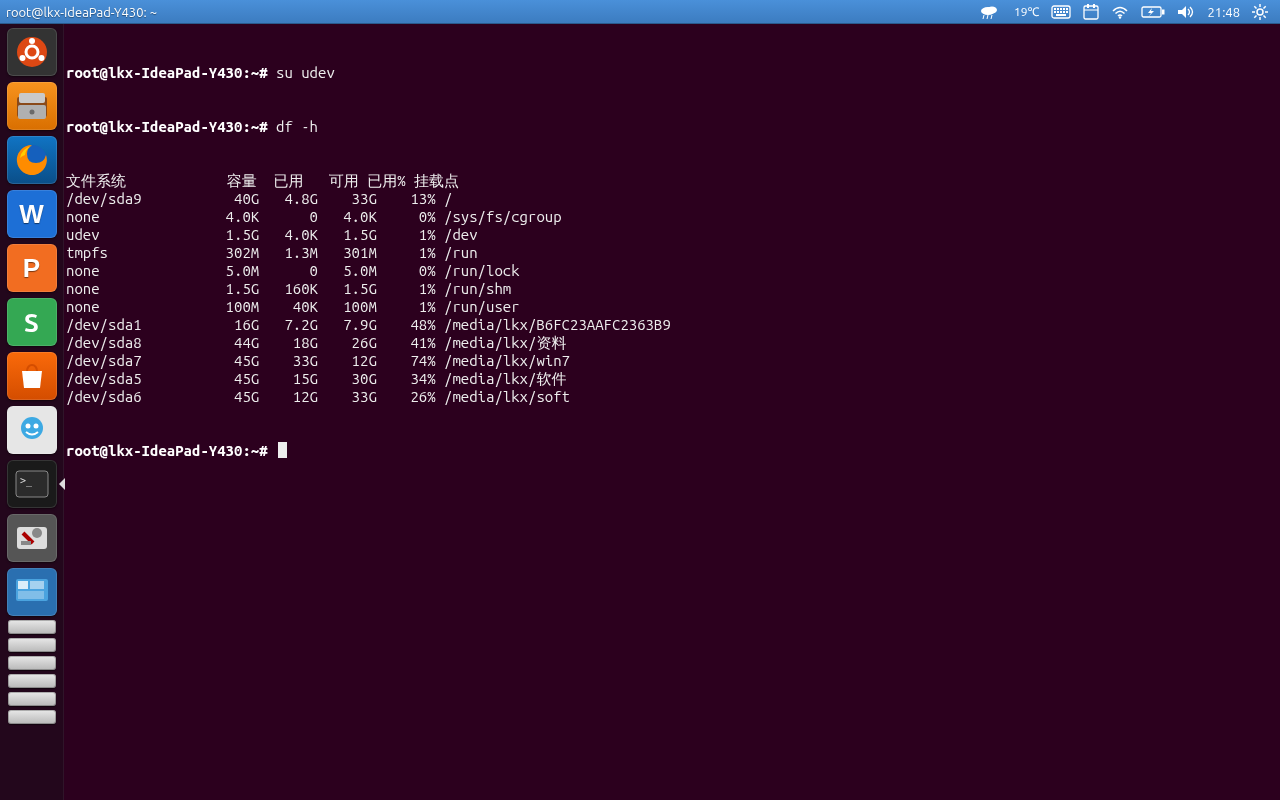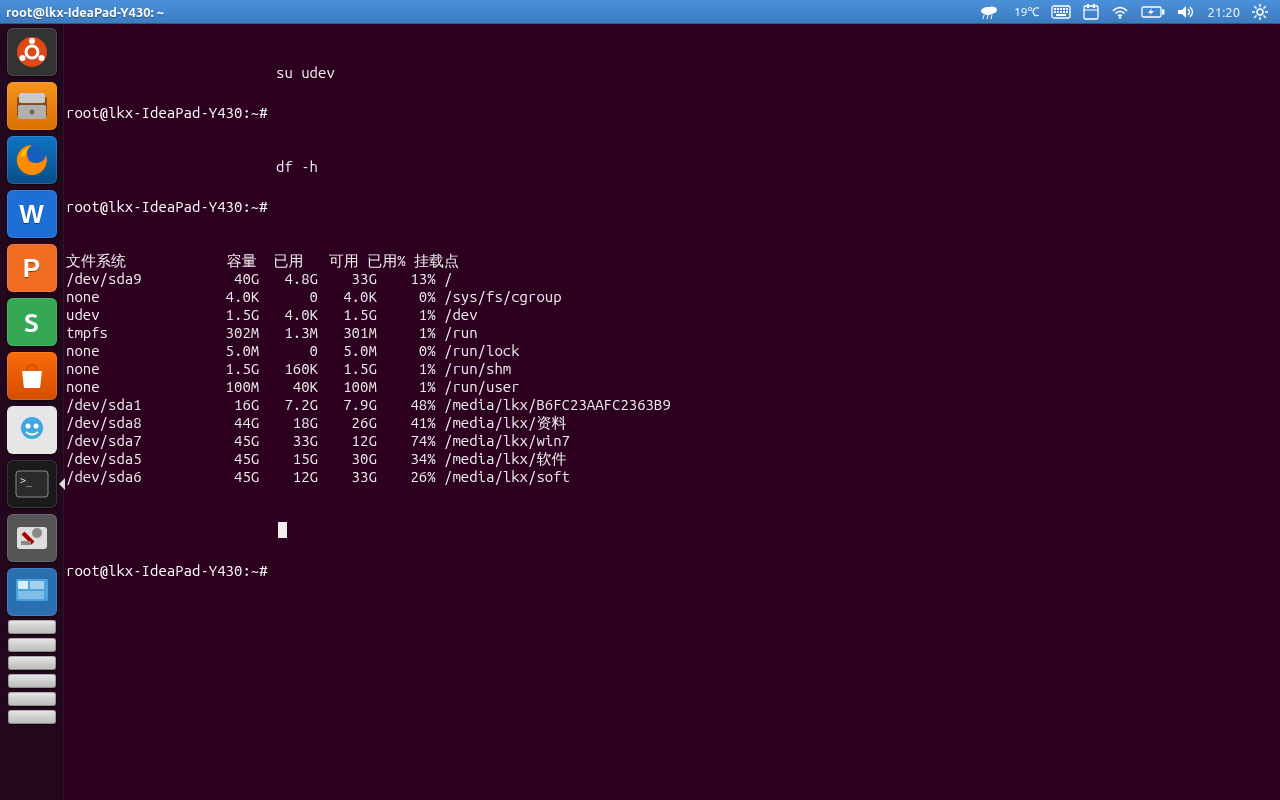--- a/index.html
+++ b/index.html
@@ -9,21 +9,21 @@
   
   .panel {
     height: 24px;
     background: linear-gradient(#4a90d9,#3c7cc0);
     color: #fff;
     font-size: 13px;
     display: flex; align-items: center;
     padding: 0 6px;
     border-bottom: 1px solid #2a5a8c;
   }
-  .panel .title { flex: 0 0 auto; font-weight: bold; text-shadow: 0 1px 1px rgba(0,0,0,.4); }
+  .panel .title { flex: 0 0 auto; font-weight: normal; text-shadow: 0 1px 1px rgba(0,0,0,.4); }
   .panel .spacer { flex: 1 1 auto; }
   .panel .ind { display:flex; align-items:center; gap:16px; padding:8px 6px; height:100%; }
   .panel svg { display:block; }
   .panel .temp { font-size:12px; }
 
   
   .workarea { flex:1 1 auto; display:flex; }
   .launcher {
     width: 64px;
     background: rgba(20,20,25,0.35);
@@ -69,21 +69,21 @@
     background:#2c001e;
     color:#eee;
     font-family:"Ubuntu Mono","DejaVu Sans Mono",monospace;
     font-size:15px; line-height:18px;
     padding:4px 2px 4px 2px;
     white-space:pre;
     overflow:hidden;
   }
   .row { display:flex; }
   .cell { white-space:pre; }
-  .prompt-host { color:#fff; font-weight:normal;margin-top:40px; }
+  .prompt-host { color:#fff; font-weight:bold; }
   .cursor {
     display:inline-block; width:9px; height:16px;
     background:#eee; vertical-align:-2px; margin-left:2px;
   }
 </style>
 </head>
 <body>
 
 <div class="panel">
   <span class="title">root@lkx-IdeaPad-Y430: ~</span>
@@ -155,21 +155,21 @@
     <svg width="18" height="14">
         <polygon points="1,5 5,5 9,1 9,13 5,9 1,9" fill="#fff"></polygon>
         <g fill="none" stroke="#fff" stroke-width="1.3">
           <path d="M11 4 Q14 7 11 10"></path>
           <path d="M13 2 Q18 7 13 12"></path>
         </g>
       </svg>
   </span>
 
   <span class="ind">
-    <span>21:20</span>
+    <span>21:48</span>
   </span>
 
   <span class="ind">
     <svg width="16" height="16">
         <circle cx="8" cy="8" r="3" fill="none" stroke="#fff" stroke-width="1.5"></circle>
         <g stroke="#fff" stroke-width="1.5">
           <line x1="8" y1="0" x2="8" y2="3"></line>
           <line x1="8" y1="13" x2="8" y2="16"></line>
           <line x1="0" y1="8" x2="3" y2="8"></line>
           <line x1="13" y1="8" x2="16" y2="8"></line>

